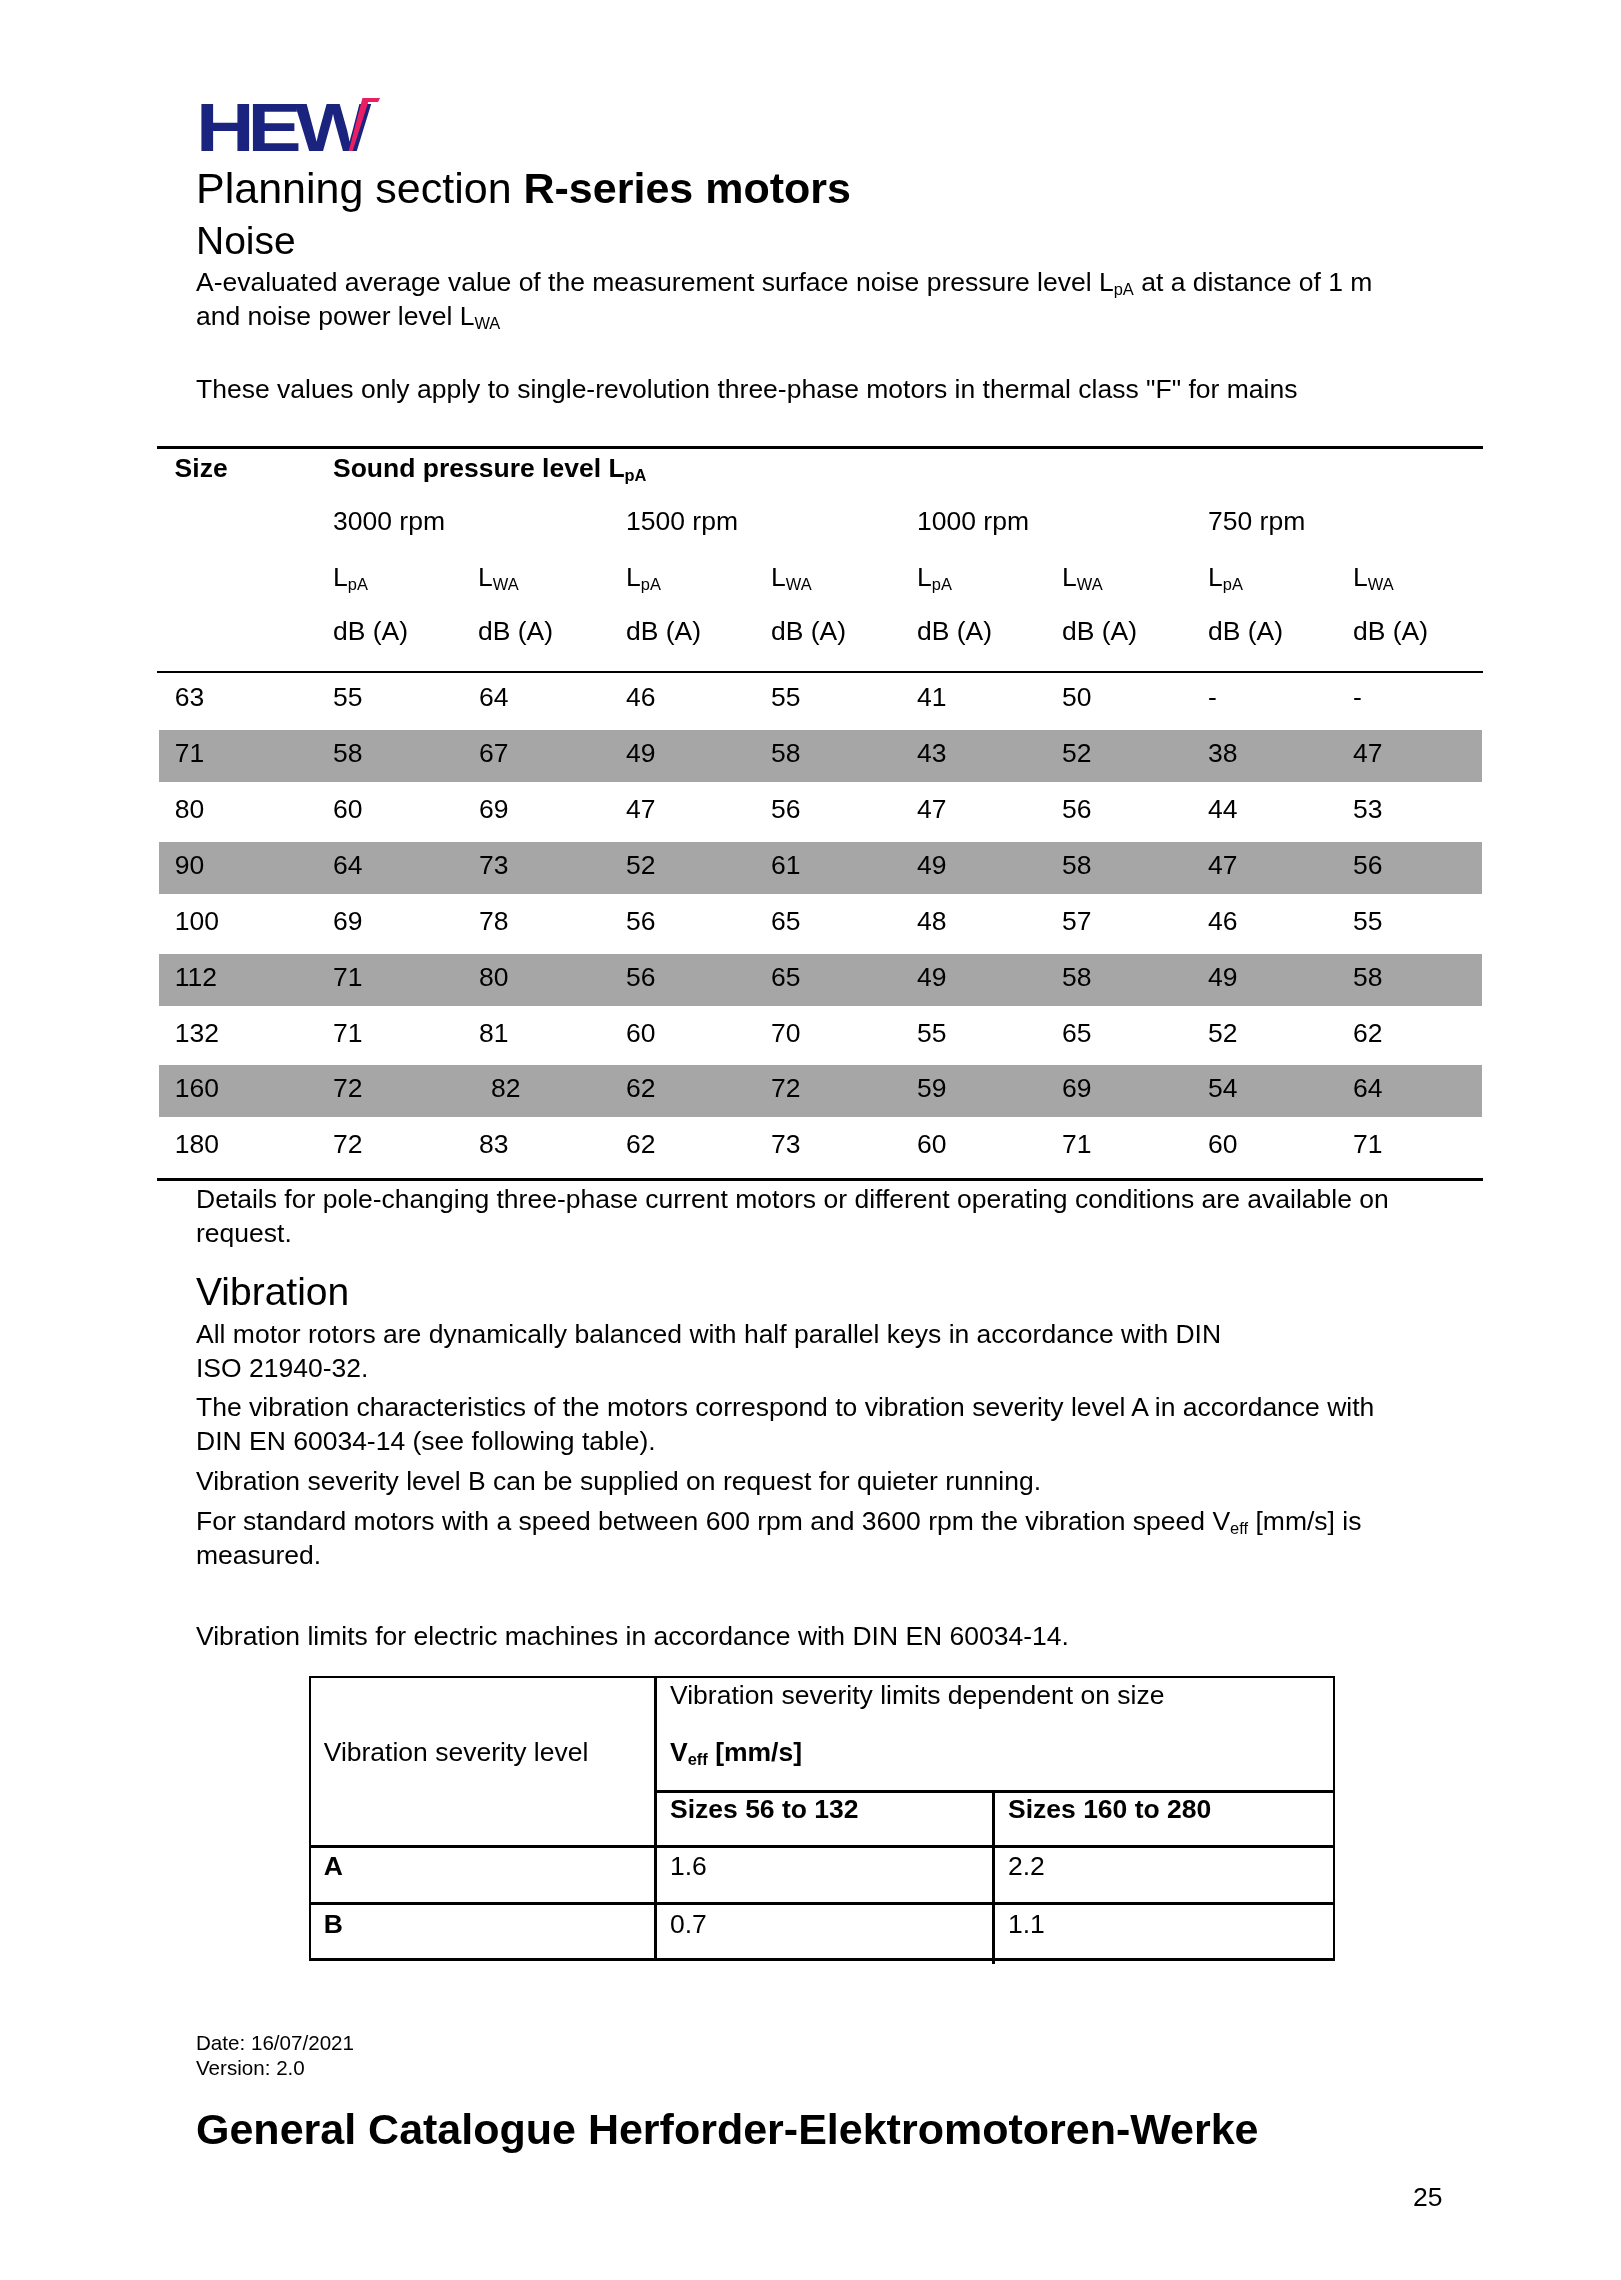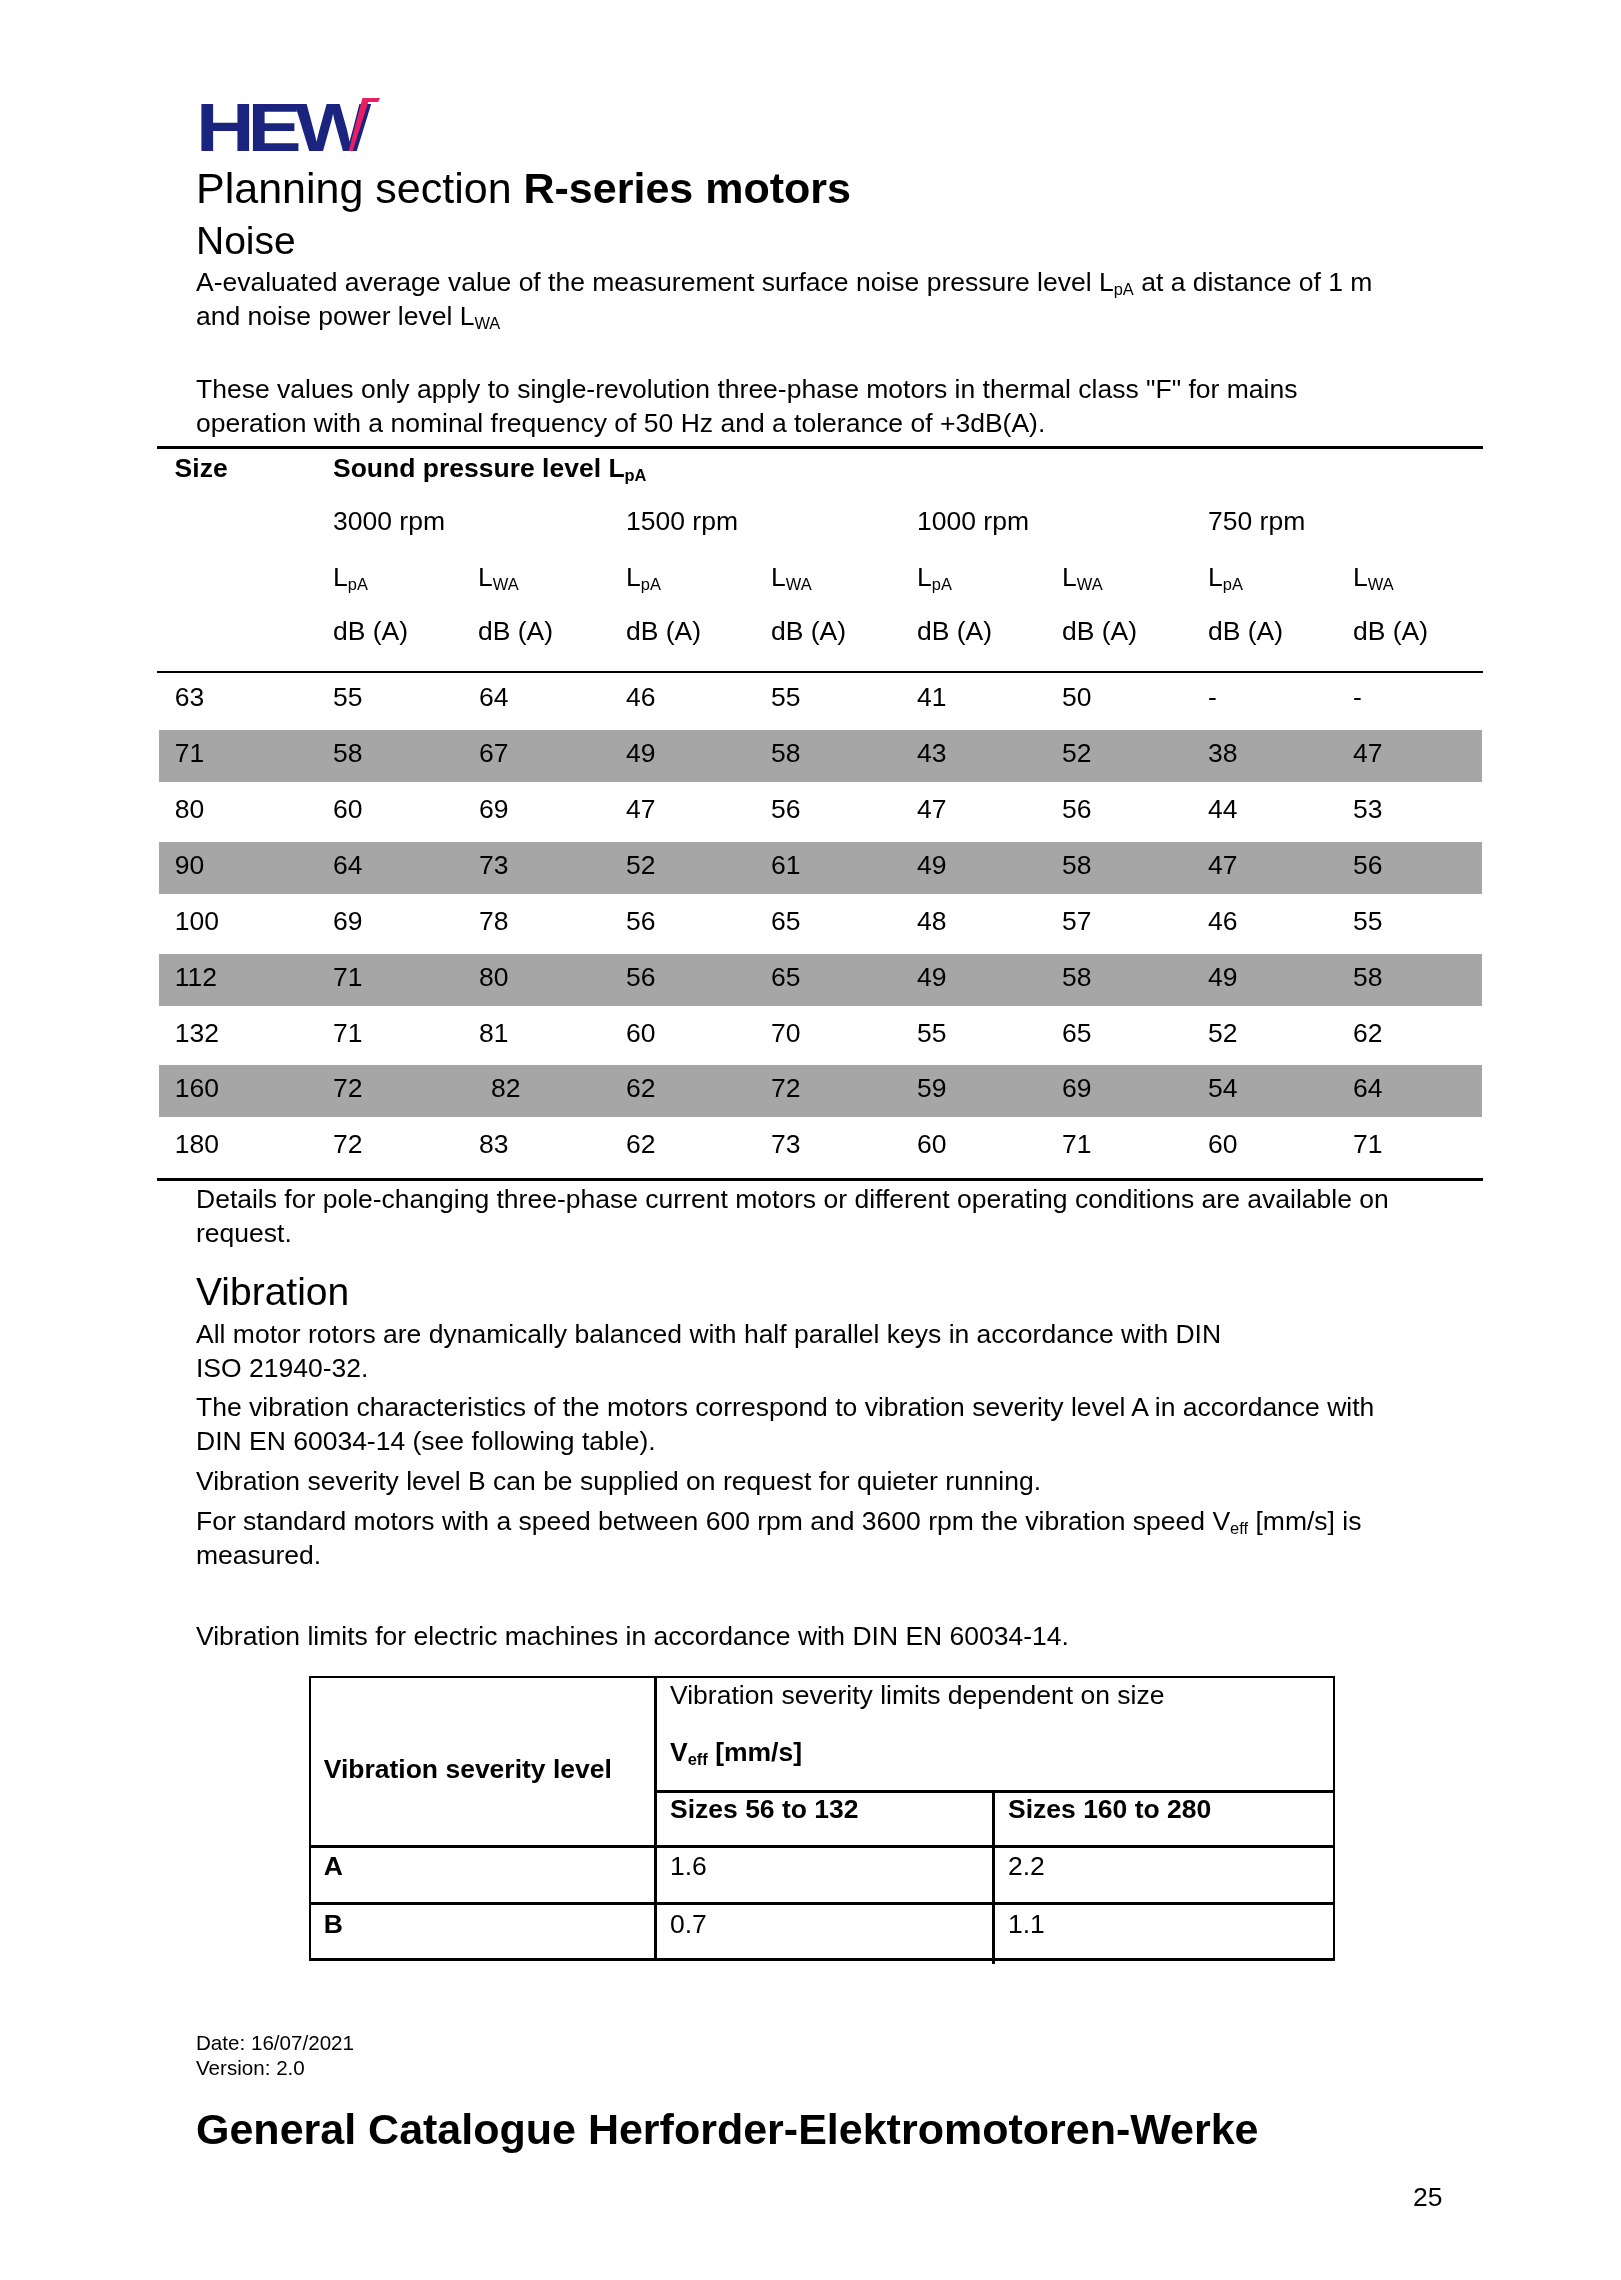--- a/index.html
+++ b/index.html
@@ -39,21 +39,20 @@
 </div>
 
 <div class="abs h2" style="left:196px; top:218px;">Noise</div>
 
 <div class="abs para" style="left:196px; top:265px;">
   <div><span>A-evaluated average value of the measurement surface noise pressure level L</span><sub>pA</sub><span> at a distance of 1 m</span></div>
   <div><span>and noise power level L</span><sub>WA</sub></div>
 </div>
 <div class="abs para" style="left:196px; top:372px;">
   <div>These values only apply to single-revolution three-phase motors in thermal class "F" for mains</div>
-  <div>operation with a nominal frequency of 50 Hz and a tolerance of +3dB(A).</div>
 </div>
 
 <div class="rule" style="top:446px;"></div>
 
 <div class="noise-head" style="top:449px; height:225px;">
   <div class="cell" style="left:17.6px; top:3.9px; font-weight:bold;">Size</div>
   <div class="cell" style="left:176px; top:3.9px; font-weight:bold;"><span>Sound pressure level L</span><sub>pA</sub></div>
 
   <div class="cell" style="left:176px; top:57px;text-align:right;">3000 rpm</div>
   <div class="cell" style="left:469px; top:57px;">1500 rpm</div>
@@ -208,21 +207,21 @@
 
 <div class="abs para" style="left:196px; top:1619px;">Vibration limits for electric machines in accordance with DIN EN 60034-14.</div>
 
 <div class="vtable">
   <div class="vline" style="left:343px; top:0; width:2.9px; height:100%;"></div>
   <div class="vline" style="left:681px; top:113px; width:2.9px; height:173px;"></div>
   <div class="vline" style="left:343px; top:112px; width:680px; height:2.9px;"></div>
   <div class="vline" style="left:0; top:167px; width:100%; height:2.9px;"></div>
   <div class="vline" style="left:0; top:224px; width:100%; height:2.9px;"></div>
 
-  <div class="cell" style="left:12.7px; top:76px; font-weight:bold;">Vibration severity level</div>
+  <div class="cell" style="left:12.7px; top:59px; font-weight:normal;">Vibration severity level</div>
   <div class="cell" style="left:359px; top:2px;">Vibration severity limits dependent on size</div>
   <div class="cell" style="left:359px; top:59px; font-weight:bold;"><span>V</span><sub>eff</sub><span> [mm/s]</span></div>
   <div class="cell" style="left:359px; top:116px; font-weight:bold;">Sizes 56 to 132</div>
   <div class="cell" style="left:697px; top:116px; font-weight:bold;">Sizes 160 to 280</div>
 
   <div class="cell" style="left:12.7px; top:173px; font-weight:bold;">A</div>
   <div class="cell" style="left:359px; top:173px;">1.6</div>
   <div class="cell" style="left:697px; top:173px;">2.2</div>
 
   <div class="cell" style="left:12.7px; top:231px; font-weight:bold;">B</div>

